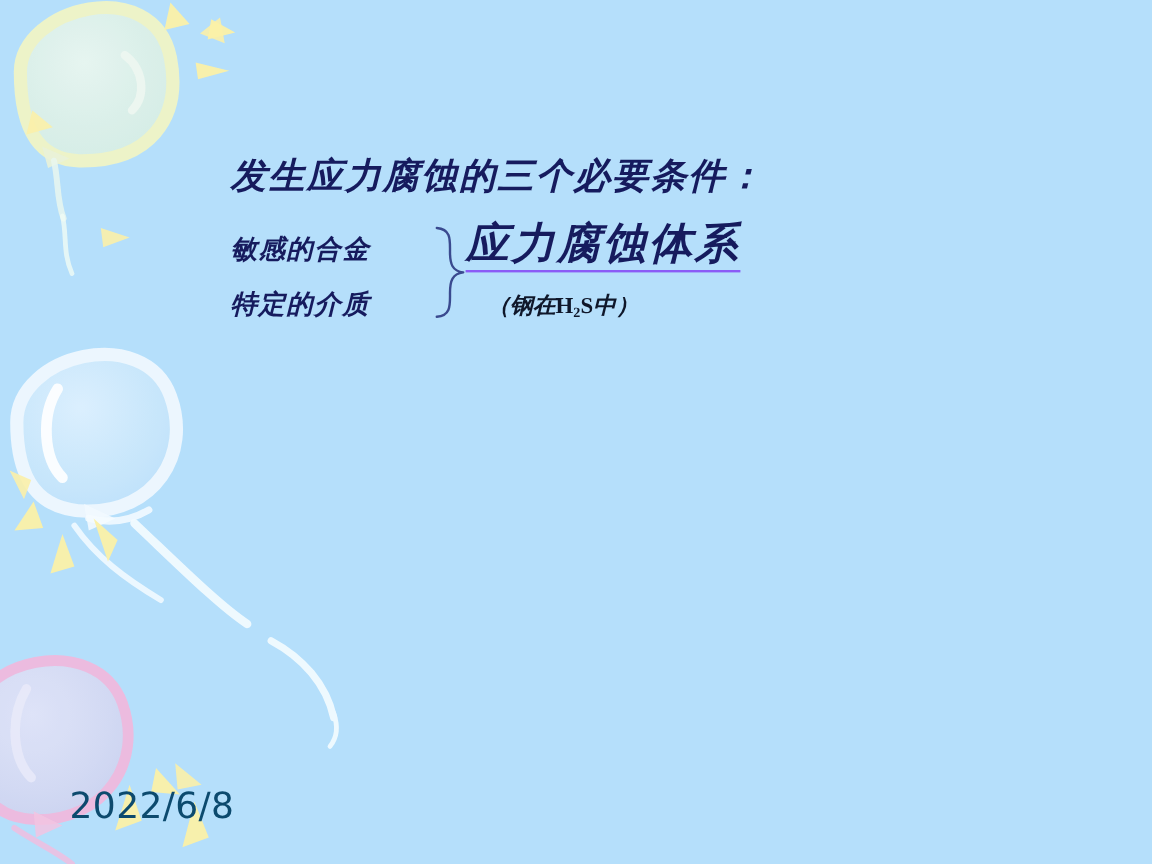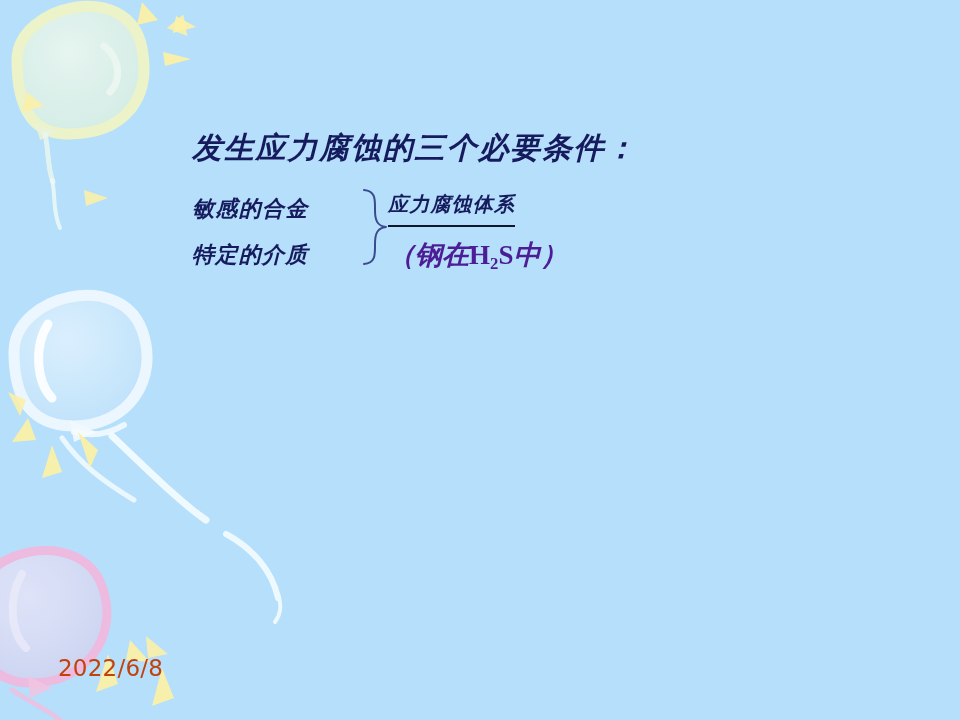--- a/index.html
+++ b/index.html
@@ -75,54 +75,55 @@
     height: 78px;
   }
   #brace-wrap svg { display: block; }
 
   #system-block {
     position: absolute;
     left: 388px;
     top: 185px;
   }
   #system-label {
-    font-size: 20px;
+    font-size: 36px;
     line-height: 38px;
-    border-bottom: 2px solid #0f172a;
+    border-bottom: 2px solid #8b5cf6;
     display: inline-block;
     padding-bottom: 2px;
   }
   #system-detail {
     margin-top: 9px;
-    font-size: 27px;
+    font-size: 19px;
     line-height: 38px;
     font-family: "DejaVu Serif", "Liberation Serif", serif;
-    color: #4c1d95;
+    color: #0f172a;
     font-weight: 700;
     font-style: italic;
     white-space: nowrap;
+    margin-left: 18px;
   }
   #system-detail .formula {
     font-family: "Liberation Serif", "DejaVu Serif", serif;
     font-style: normal;
     font-weight: 700;
     letter-spacing: 0;
   }
   #system-detail .formula sub {
     font-size: 0.62em;
     vertical-align: -0.28em;
   }
 
   #date-stamp {
     position: absolute;
     left: 58px;
     top: 655px;
     font-family: "DejaVu Sans", "Liberation Sans", sans-serif;
-    font-size: 23px;
-    color: #c2410c;
+    font-size: 30px;
+    color: #0c4a6e;
     letter-spacing: 0.01em;
     white-space: nowrap;
   }
 </style>
 </head>
 <body>
 
 <div id="slide">
 
   <svg id="decor" viewBox="0 0 960 720" width="960" height="720" xmlns="http://www.w3.org/2000/svg">

